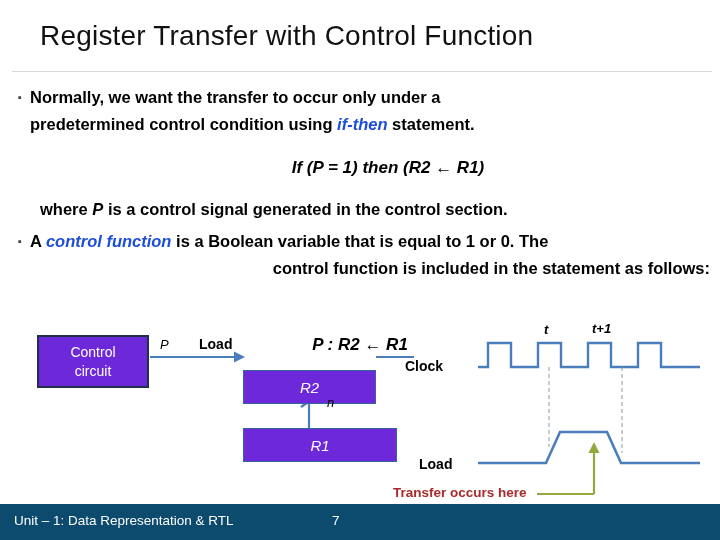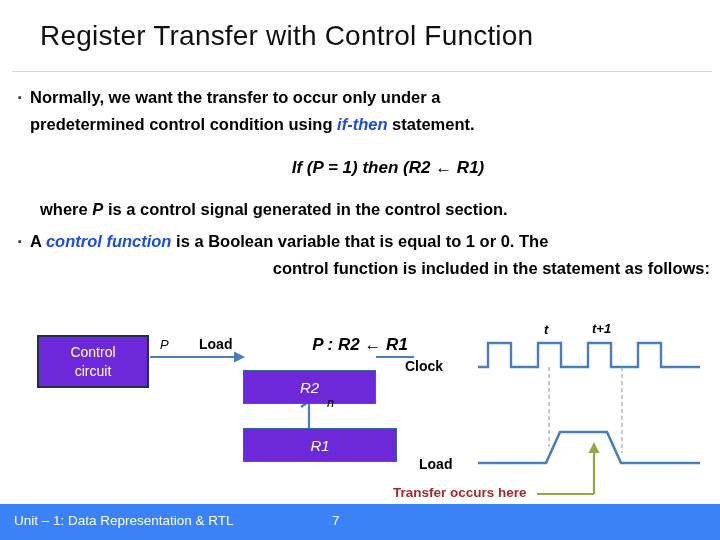--- a/index.html
+++ b/index.html
@@ -162,21 +162,21 @@
   }
   #fig-svg { position: absolute; left: 0; top: 0; }
 
   
   #footer {
     position: absolute;
     left: 0;
     bottom: 0;
     width: 720px;
     height: 36px;
-    background: #3b82f6;
+    background: #0c4a6e;
     color: #ffffff;
   }
   #footer-unit {
     position: absolute; left: 14px; top: 9px;
     font-size: 13.5px; white-space: nowrap;
   }
   #footer-page {
     position: absolute; left: 332px; top: 9px;
     font-size: 13.5px;
   }

